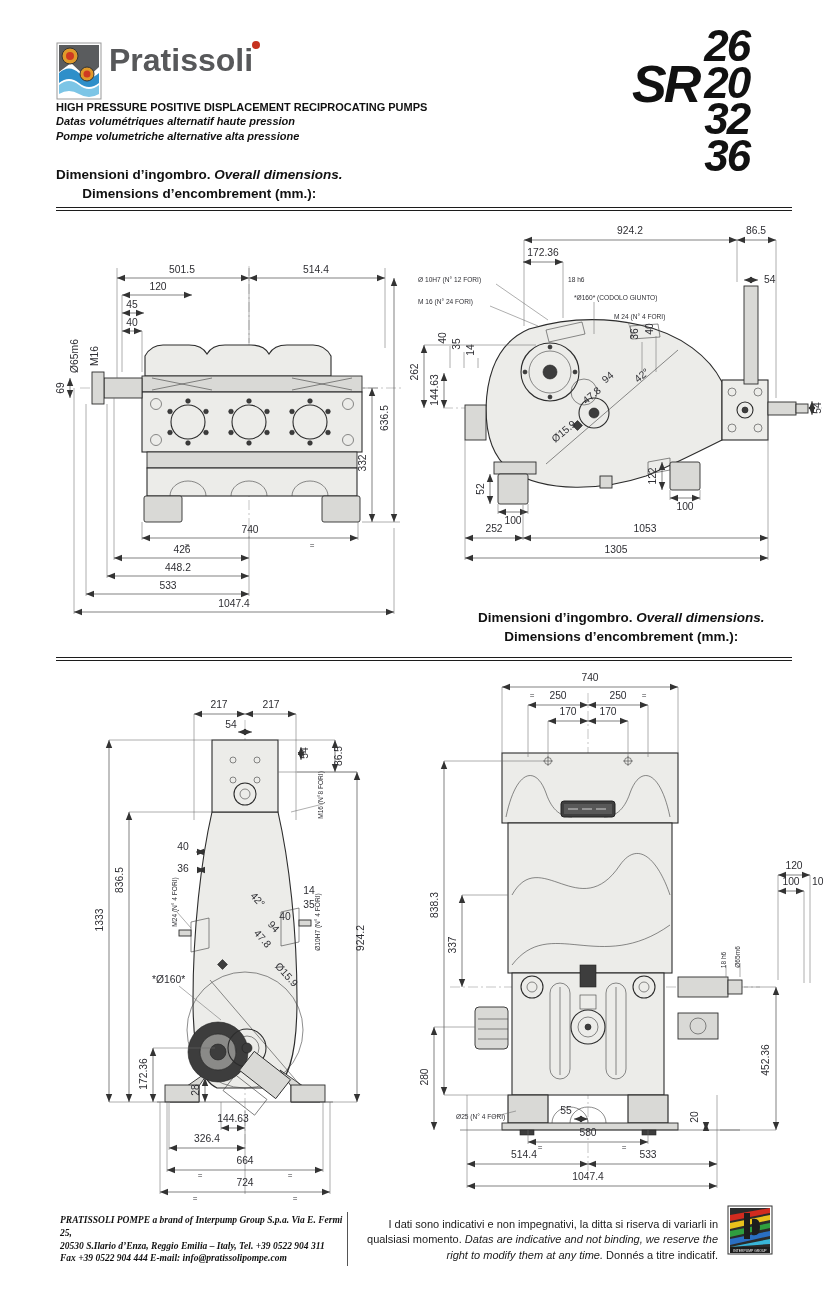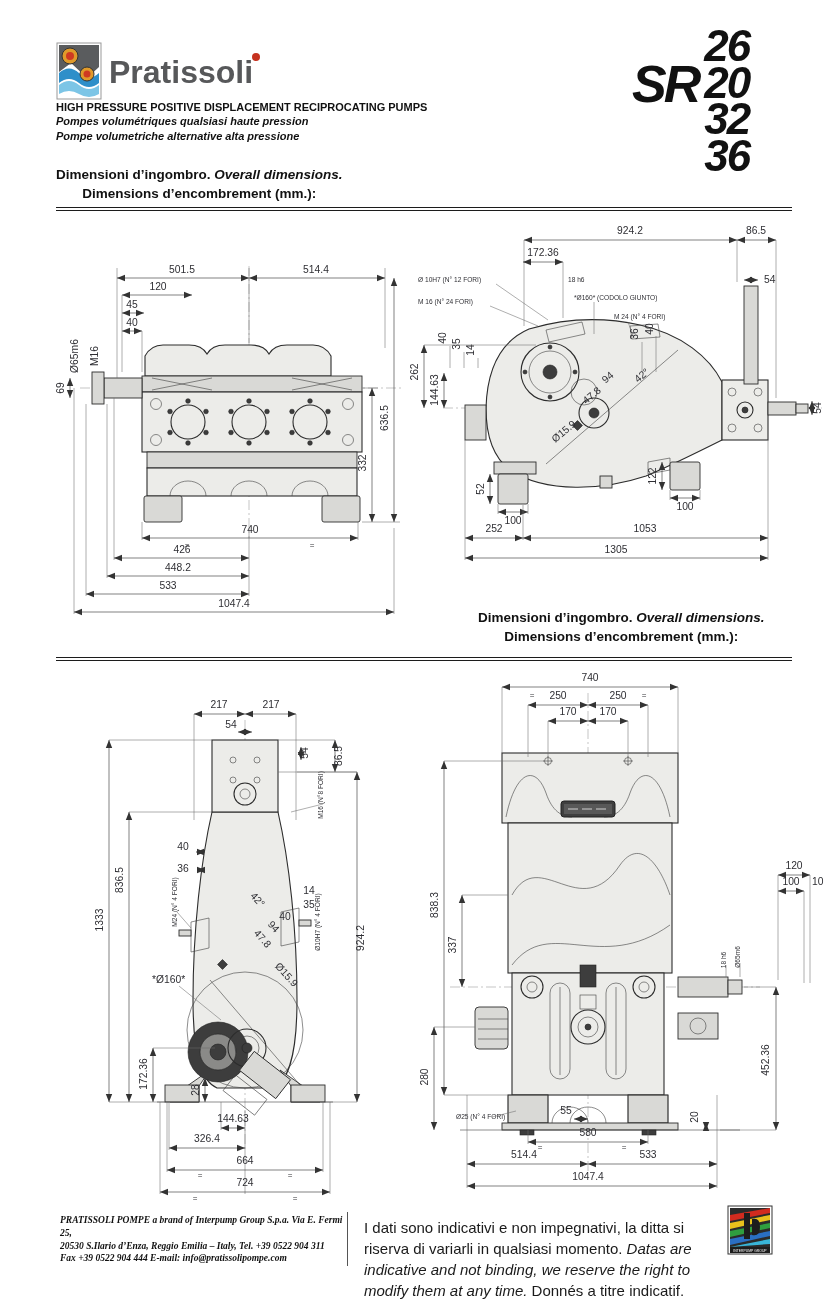--- a/index.html
+++ b/index.html
@@ -1,19 +1,19 @@
 <!DOCTYPE html>
 <html><head>
 <meta charset="utf-8">
 <style>
   html,body{margin:0;padding:0;background:#888;}
   .page{position:relative;width:835px;height:1316px;margin:0 auto;background:#fff;
         font-family:"Liberation Sans",sans-serif;overflow:hidden;color:#111;}
   
-  .logo-row{position:absolute;left:56px;top:42px;display:flex;align-items:center;gap:7px;}
+  .logo-row{position:absolute;left:56px;top:42px;display:flex;align-items:flex-start;gap:7px;}
   .logo-mark{width:46px;height:58px;display:block;}
   .wordmark-wrap{position:relative;margin-top:2px;}
   .wordmark{font-size:32px;font-weight:800;color:#57585a;letter-spacing:0;line-height:1;}
   .brand-dot{position:absolute;right:-7px;top:-3px;width:8px;height:8px;border-radius:50%;background:#c6321f;}
   .titles{position:absolute;left:56px;top:100px;line-height:1.3;}
   .t-en{font-size:11px;font-weight:bold;}
   .t-fr,.t-it{font-size:11px;font-weight:bold;font-style:italic;}
   .model-block{position:absolute;left:632px;top:28px;display:flex;}
   .model{font-size:52px;font-style:italic;font-weight:800;letter-spacing:-3px;line-height:1;margin-top:30px;}
   .sizes{display:flex;flex-direction:column;font-size:44px;font-style:italic;font-weight:700;
@@ -35,21 +35,21 @@
   .ol{fill:none;stroke:#2c2c2c;stroke-width:1.1;}
   .f1{fill:#ecece9;stroke:#2c2c2c;stroke-width:1.1;}
   .f2{fill:#d9d9d6;stroke:#2c2c2c;stroke-width:.9;}
   .dk{fill:#3d3d3d;stroke:#222;stroke-width:.6;}
   .thin{fill:none;stroke:#3f3f3f;stroke-width:.6;}
   .cl{stroke:#8a8a8a;stroke-width:.5;stroke-dasharray:10 3 2 3;fill:none;}
   
   .footer-address{position:absolute;left:60px;top:1214px;width:285px;
       font-family:"Liberation Serif",serif;font-style:italic;font-weight:bold;font-size:9.5px;line-height:1.35;}
   .footer-sep{position:absolute;left:347px;top:1212px;height:54px;width:1px;background:#555;}
-  .footer-disclaimer{position:absolute;left:364px;top:1217px;width:362px;font-size:15px;line-height:1.4;color:#1a1a1a;}
+  .footer-disclaimer{position:absolute;left:356px;top:1217px;width:362px;font-size:11px;line-height:1.4;color:#1a1a1a;text-align:right;}
   .footer-disclaimer .it-part{font-style:italic;}
   .group-logo{position:absolute;left:727px;top:1205px;width:46px;height:50px;}
 </style>
 </head>
 <body>
 
 <div class="page">
 
   <div class="logo-row">
     <svg class="logo-mark" viewBox="0 0 46 58">
@@ -62,21 +62,21 @@
       <circle cx="31" cy="32" r="7" fill="#e09a2a" stroke="#333"></circle>
       <circle cx="31" cy="32" r="3.5" fill="#cf3a22"></circle>
     </svg>
     <div class="wordmark-wrap">
       <span class="wordmark">Pratissoli</span>
       <span class="brand-dot"></span>
     </div>
   </div>
   <div class="titles">
     <div class="t-en">HIGH PRESSURE POSITIVE DISPLACEMENT RECIPROCATING PUMPS</div>
-    <div class="t-fr">Pompes volumétriques qualsiasi haute pression</div>
+    <div class="t-fr">Datas volumétriques alternatif haute pression</div>
     <div class="t-it">Pompe volumetriche alternative alta pressione</div>
   </div>
   <div class="model-block">
     <span class="model">SR</span>
     <span class="sizes">
       <span>26</span>
       <span>20</span>
       <span>32</span>
       <span>36</span>
     </span>

